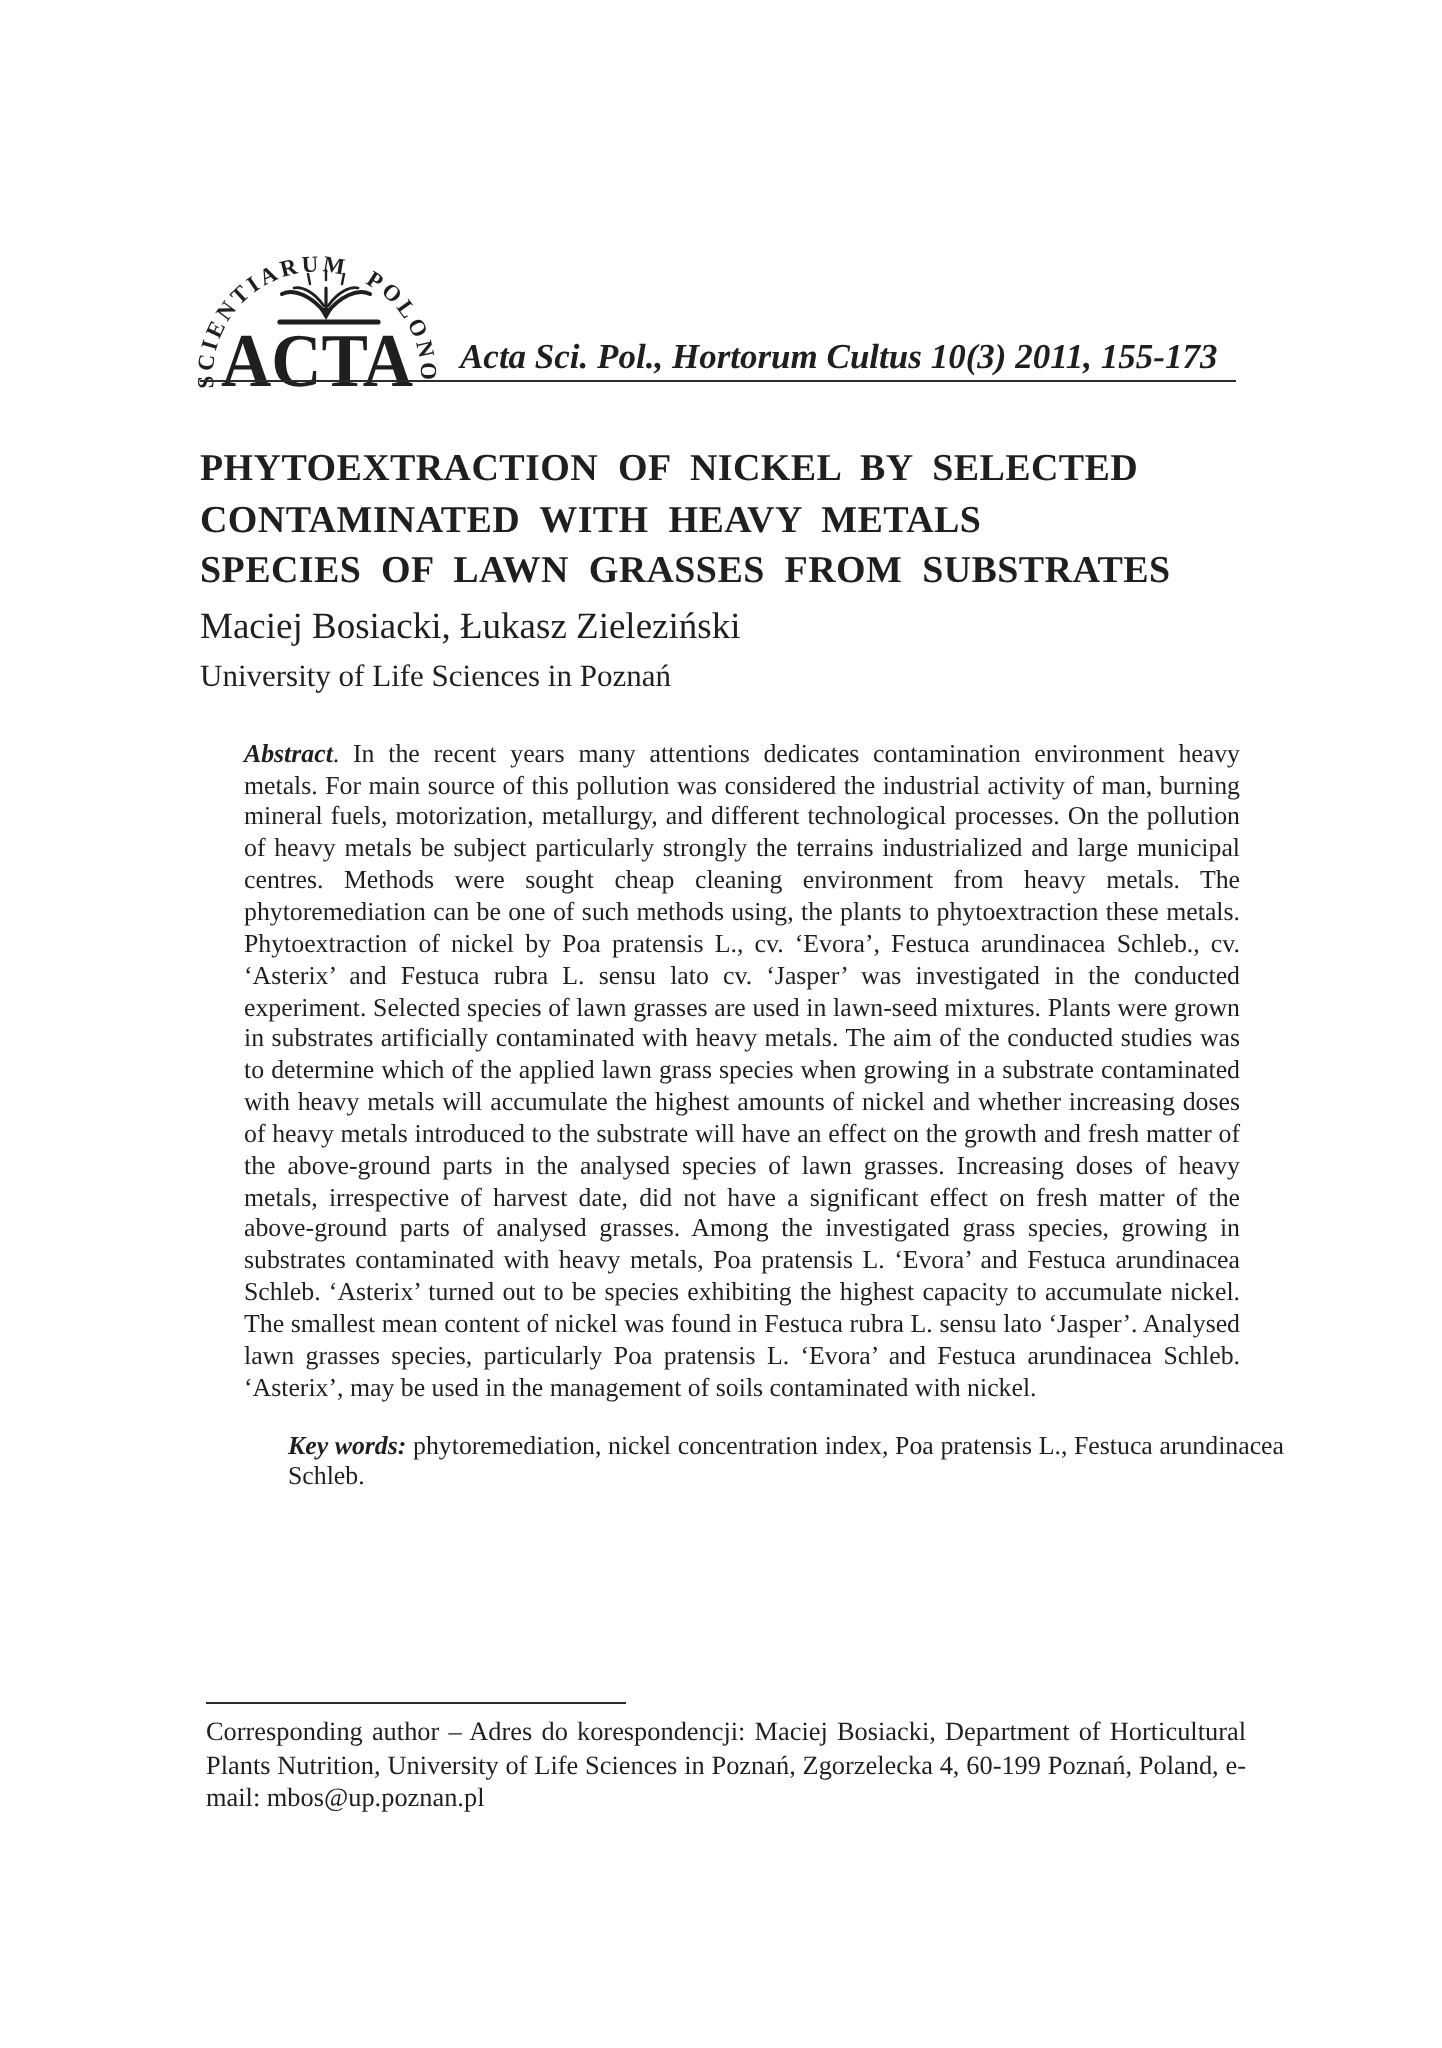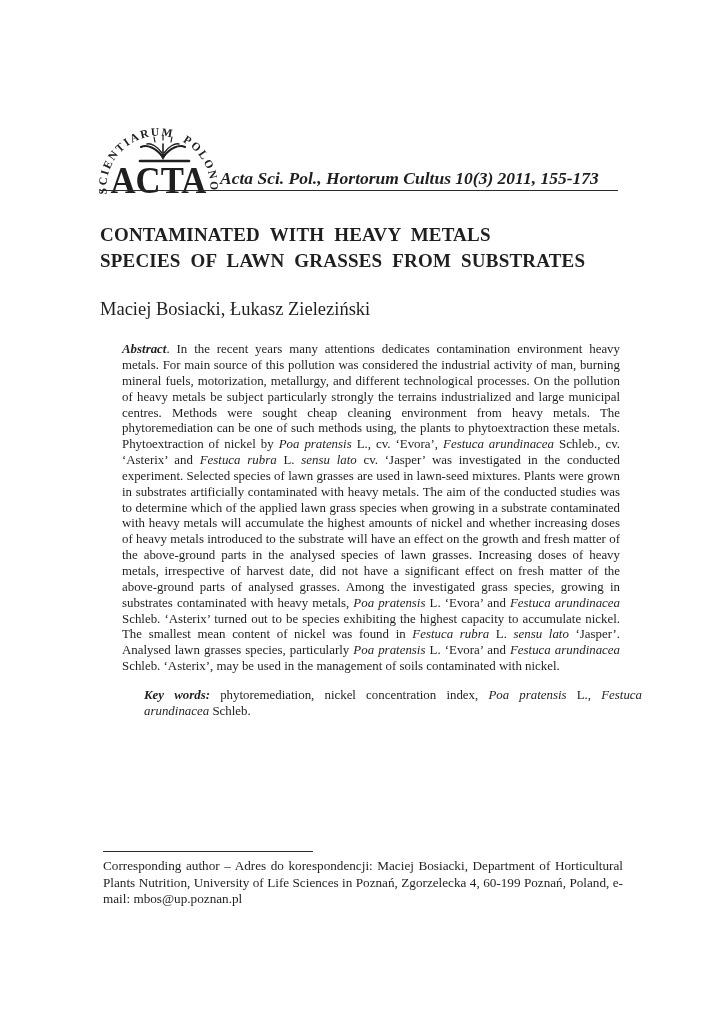--- a/index.html
+++ b/index.html
@@ -12,54 +12,54 @@
     overflow:hidden;
     margin:0 auto;
   }
   
   .logo{position:absolute;left:97px;top:104px;width:124px;height:92px;}
   .logo text{fill:#1f1f1f;font-family:"Liberation Serif", serif;}
   .arc-text{font-size:11.5px;font-weight:bold;letter-spacing:1.8px;word-spacing:5px;}
   .wordmark{font-size:38px;font-weight:bold;}
   .book{stroke:#1f1f1f;fill:none;stroke-width:2;stroke-linecap:round;}
   .citation{
-    position:absolute;left:220px;top:168px;width:400px;
+    position:absolute;left:230px;top:168px;width:400px;
     font-size:17.5px;font-weight:bold;font-style:italic;
     white-space:nowrap;
   }
   .header-rule{
     position:absolute;left:100px;top:190px;width:518px;
     border-top:1.6px solid #2b2b2b;
   }
   
   .main{position:absolute;left:100px;top:222px;width:520px;}
   .title{
     font-size:19px;font-weight:bold;line-height:25.6px;
     word-spacing:5px;letter-spacing:0.2px;
   }
   .title-line{white-space:nowrap;}
-  .authors{margin-top:25px;font-size:18.5px;line-height:23px;}
+  .authors{margin-top:4px;font-size:18.5px;line-height:23px;}
   .affiliation{margin-top:3px;font-size:15.5px;line-height:20px;}
   .abstract, .keywords{
     margin-left:22px;width:498px;
     font-size:12.9px;line-height:15.85px;
     text-align:justify;
   }
   .abstract{margin-top:21px;}
   .keywords{margin-top:13px;margin-left:44px;}
   .abstract p,.keywords p{margin:0;}
   
   .footnote{position:absolute;left:103px;top:851px;width:520px;}
   .footnote-rule{width:210px;border-top:1.5px solid #2b2b2b;margin-bottom:6px;}
   .footnote-text{
     margin:0;font-size:13.2px;line-height:16.7px;text-align:justify;
   }
   
   .run-b{font-weight:bold;font-style:italic;}
-  .run-i{font-style:italic;}
+  .run-i{}
 </style>
 </head>
 <body>
 
 <div class="page">
 
   <svg class="logo" viewBox="0 0 124 92" aria-hidden="true">
     <defs>
       <path id="arcPath" d="M 10,91 A 52,52 0 1 1 113,91" fill="none"></path>
     </defs>
@@ -80,26 +80,28 @@
     </g>
     <text class="wordmark" x="61.5" y="89" text-anchor="middle" textLength="96" lengthAdjust="spacingAndGlyphs">ACTA</text>
   </svg>
 
   <div class="citation">Acta Sci. Pol., Hortorum Cultus 10(3) 2011, 155-173</div>
   <div class="header-rule"></div>
 
   <div class="main">
 
     <div class="title">
+      <div class="title-line">PHYTOEXTRACTION OF NICKEL BY SELECTED</div>
       <div class="title-line">CONTAMINATED WITH HEAVY METALS</div>
       <div class="title-line">SPECIES OF LAWN GRASSES FROM SUBSTRATES</div>
     </div>
 
     <div class="authors">Maciej Bosiacki, Łukasz Zieleziński</div>
 
+    <div class="affiliation">University of Life Sciences in Poznań</div>
 
     <div class="abstract">
       <p><span class="run-b">Abstract</span><span>. In the recent years many attentions dedicates contamination environment heavy metals. For main source of this pollution was considered the industrial activity of man, burning mineral fuels, motorization, metallurgy, and different technological processes. On the pollution of heavy metals be subject particularly strongly the terrains industrialized and large municipal centres. Methods were sought cheap cleaning environment from heavy metals. The phytoremediation can be one of such methods using, the plants to phytoextraction these metals. Phytoextraction of nickel by </span><span class="run-i">Poa pratensis</span><span> L., cv. ‘Evora’, </span><span class="run-i">Festuca arundinacea</span><span> Schleb., cv. ‘Asterix’ and </span><span class="run-i">Festuca rubra</span><span> L. </span><span class="run-i">sensu lato</span><span> cv. ‘Jasper’ was investigated in the conducted experiment. Selected species of lawn grasses are used in lawn-seed mixtures. Plants were grown in substrates artificially contaminated with heavy metals. The aim of the conducted studies was to determine which of the applied lawn grass species when growing in a substrate contaminated with heavy metals will accumulate the highest amounts of nickel and whether increasing doses of heavy metals introduced to the substrate will have an effect on the growth and fresh matter of the above-ground parts in the analysed species of lawn grasses. Increasing doses of heavy metals, irrespective of harvest date, did not have a significant effect on fresh matter of the above-ground parts of analysed grasses. Among the investigated grass species, growing in substrates contaminated with heavy metals, </span><span class="run-i">Poa pratensis</span><span> L. ‘Evora’ and </span><span class="run-i">Festuca arundinacea</span><span> Schleb. ‘Asterix’ turned out to be species exhibiting the highest capacity to accumulate nickel. The smallest mean content of nickel was found in </span><span class="run-i">Festuca rubra</span><span> L. </span><span class="run-i">sensu lato</span><span> ‘Jasper’. Analysed lawn grasses species, particularly </span><span class="run-i">Poa pratensis</span><span> L. ‘Evora’ and </span><span class="run-i">Festuca arundinacea</span><span> Schleb. ‘Asterix’, may be used in the management of soils contaminated with nickel.</span></p>
     </div>
 
     <div class="keywords">
       <p><span class="run-b">Key words: </span><span>phytoremediation, nickel concentration index, </span><span class="run-i">Poa pratensis</span><span> L., </span><span class="run-i">Festuca arundinacea</span><span> Schleb.</span></p>
     </div>
 
   </div>

